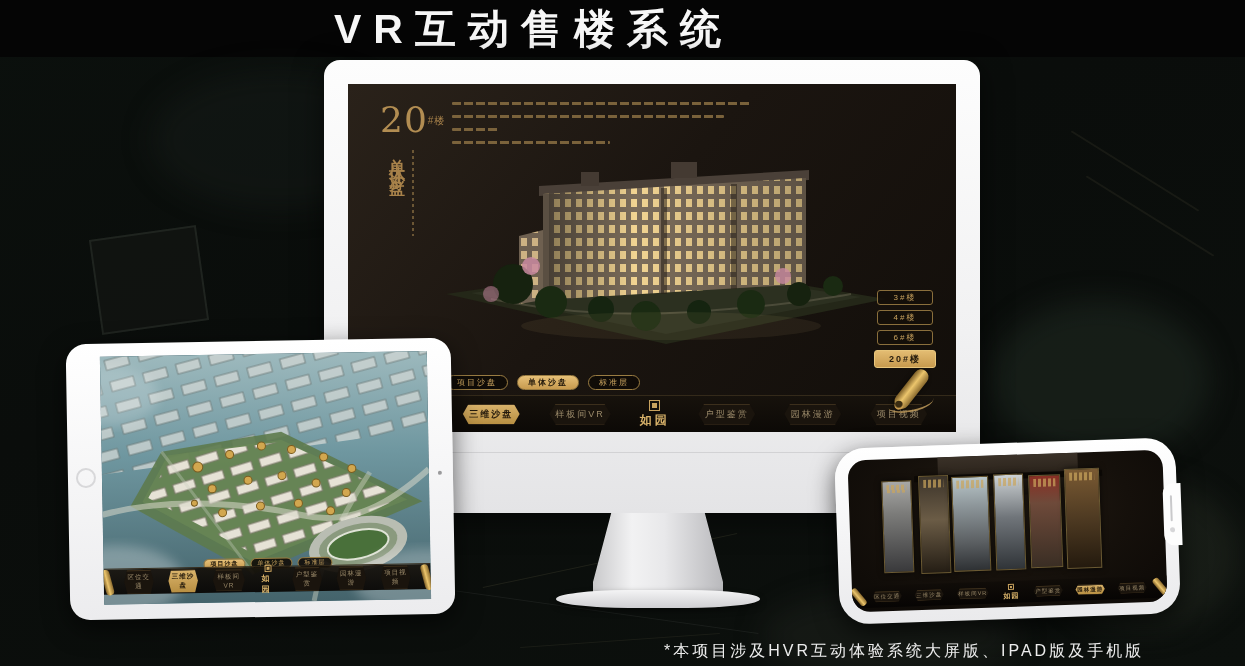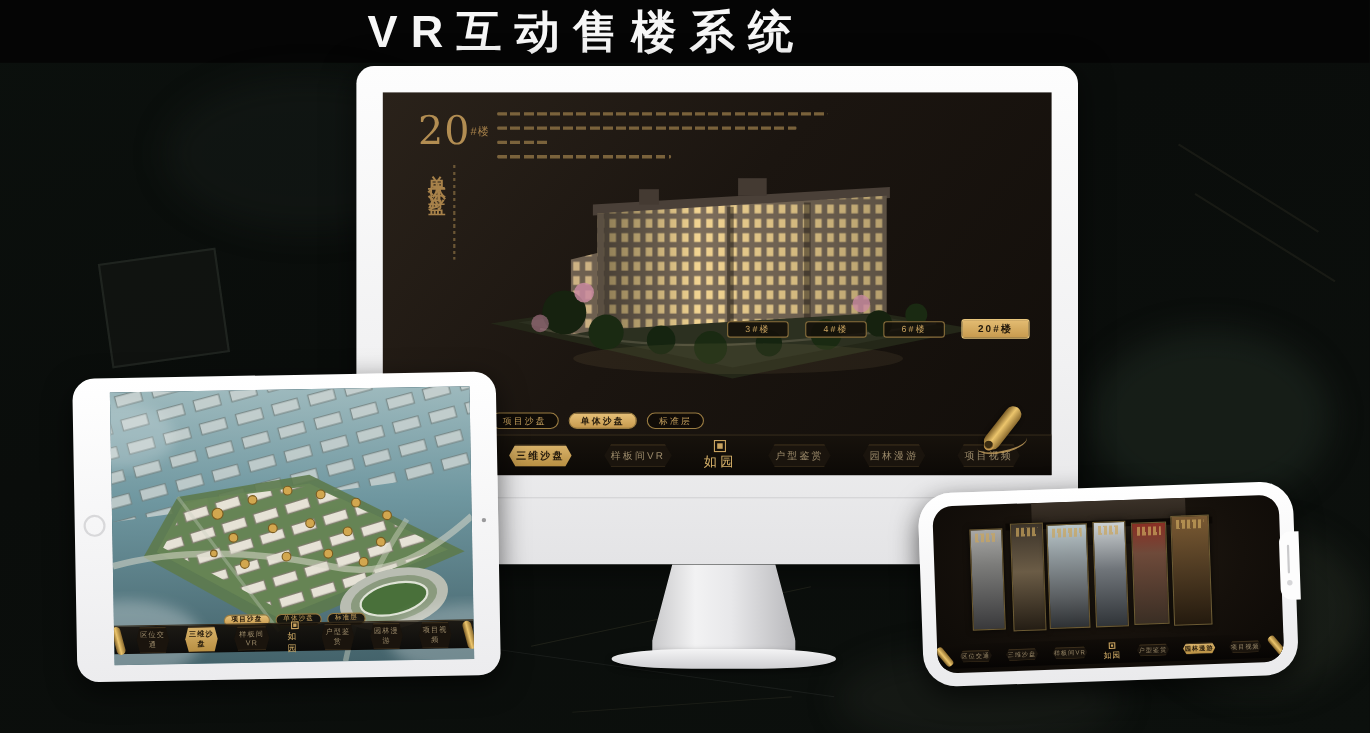--- a/index.html
+++ b/index.html
@@ -51,58 +51,58 @@
   .m-sub-wrap { margin-top:8px; margin-left:6px; display:flex; gap:5px; }
   .m-sub { writing-mode:vertical-rl; font-family:"DejaVu Serif", serif;
     font-size:16px; letter-spacing:7px; color:#a8824a; font-weight:700; }
   .m-sub-en { width:2px; height:86px; margin-top:4px;
     background:repeating-linear-gradient(180deg,#8a6f42 0 3px, transparent 3px 6px); opacity:.7; }
   .m-par { position:absolute; left:104px; top:18px; width:310px; }
   .m-par .pl { height:3px; margin-bottom:10px; border-radius:1px; opacity:.85;
     background:repeating-linear-gradient(90deg,#8a6f42 0 9px, rgba(0,0,0,0) 9px 12px); }
 
   
-  .floor-btns { position:absolute; right:20px; top:206px; display:flex; flex-direction:row;
-    gap:15px; align-items:center; }
+  .floor-btns { position:absolute; right:20px; top:206px; display:flex; flex-direction:column;
+    gap:5px; align-items:center; }
   .fbtn { width:56px; height:15px; border:1px solid #8a6f3c; border-radius:3px;
     color:#c9a35f; font-size:8px; line-height:13px; text-align:center; letter-spacing:2px;
     background:rgba(20,15,9,.85); }
   .fbtn.active { width:62px; height:18px; background:linear-gradient(180deg,#e3bc72,#c79a4e);
     color:#241a0c; font-weight:700; line-height:17px; font-size:9px; border-color:#e8c67c; }
 
   
   .m-scroll { position:absolute; right:14px; bottom:8px; width:56px; height:60px; }
   .scroll-bar { position:absolute; left:18px; top:2px; width:15px; height:46px;
     background:linear-gradient(90deg,#7a5c26,#ecc56c 45%,#8a6a2e); border-radius:8px;
     transform:rotate(38deg); box-shadow:0 2px 4px rgba(0,0,0,.6); }
   .scroll-bar::after { content:""; position:absolute; left:3px; bottom:-2px; width:9px; height:9px;
     border-radius:50%; background:radial-gradient(circle at 40% 40%, #3a2c12 40%, #c79a4e 60%); }
   .scroll-tail { position:absolute; left:2px; top:30px; width:46px; height:18px;
     border-bottom:2px solid rgba(201,163,95,.8); border-radius:0 0 60% 40%; transform:rotate(-8deg); }
 
   
   .m-tabs { position:absolute; left:98px; top:291px; display:flex; gap:9px; }
   .vtab { height:15px; padding:0 10px; border:1px solid #9a7c42; border-radius:8px;
-    color:#c9a35f; font-size:8px; line-height:13px; letter-spacing:2px; background:rgba(15,11,7,.9); }
+    color:#c9a35f; font-size:8px; line-height:13px; letter-spacing:2px; background:rgba(15,11,7,.9);font-family:Liberation Mono, monospace; }
   .vtab.active { background:linear-gradient(180deg,#e6c078,#c79a4e); color:#241a0c; font-weight:700; }
 
   
   .m-navbar { position:absolute; left:0; bottom:0; width:100%; height:37px;
     background:linear-gradient(180deg,#17120c,#0c0906); border-top:1px solid #342a1a;
     display:flex; align-items:center; justify-content:center; gap:20px; }
   .nav-item { min-width:58px; padding:3px 10px; text-align:center; color:#9b8a6a; font-size:9px;
     letter-spacing:2px; background:#1a140d; border:1px solid #3c3categorytest;
     border:1px solid #3c2f1c;
     clip-path:polygon(7% 50%, 16% 0, 84% 0, 93% 50%, 84% 100%, 16% 100%); }
   .nav-item.active { background:linear-gradient(180deg,#d8b26a,#b88f42); color:#241a0c; font-weight:700; }
   .nav-logo { display:flex; flex-direction:column; align-items:center; gap:1px; margin:0 4px; }
   .seal { width:11px; height:11px; border:1px solid #c9a35f; display:flex; align-items:center; justify-content:center; }
   .seal::after { content:""; width:5px; height:5px; background:#c9a35f; }
   .logo-text { color:#d8b26a; font-family:"DejaVu Serif", serif; font-size:12px;
-    font-weight:400; letter-spacing:3px; }
+    font-weight:700; letter-spacing:3px; }
 
   
   .tablet { position:absolute; left:68px; top:341px; width:385px; height:276px;
     background:linear-gradient(180deg,#ffffff,#ececee); border-radius:20px;
     box-shadow:0 8px 26px rgba(0,0,0,.6); transform:rotate(-1deg); }
   .tab-home { position:absolute; left:8px; top:124px; width:20px; height:20px; border-radius:50%;
     border:2px solid #d8d8da; }
   .tab-cam { position:absolute; right:11px; top:133px; width:4px; height:4px; border-radius:50%; background:#9a9a9c; }
   .tablet-screen { position:absolute; left:34px; top:13px; width:327px; height:248px;
     background:#3f6670; overflow:hidden; }
@@ -404,13 +404,14 @@
         <div class="nav-item">项目视频</div>
         <div class="ph-scroll"></div>
       </div>
     </div>
     <div class="phone-notch">
       <div class="spk"></div>
       <div class="cam"></div>
     </div>
   </div>
 
+  <div class="footnote">*本项目涉及HVR互动体验系统大屏版、IPAD版及手机版</div>
 </div>
 
 </body></html>

